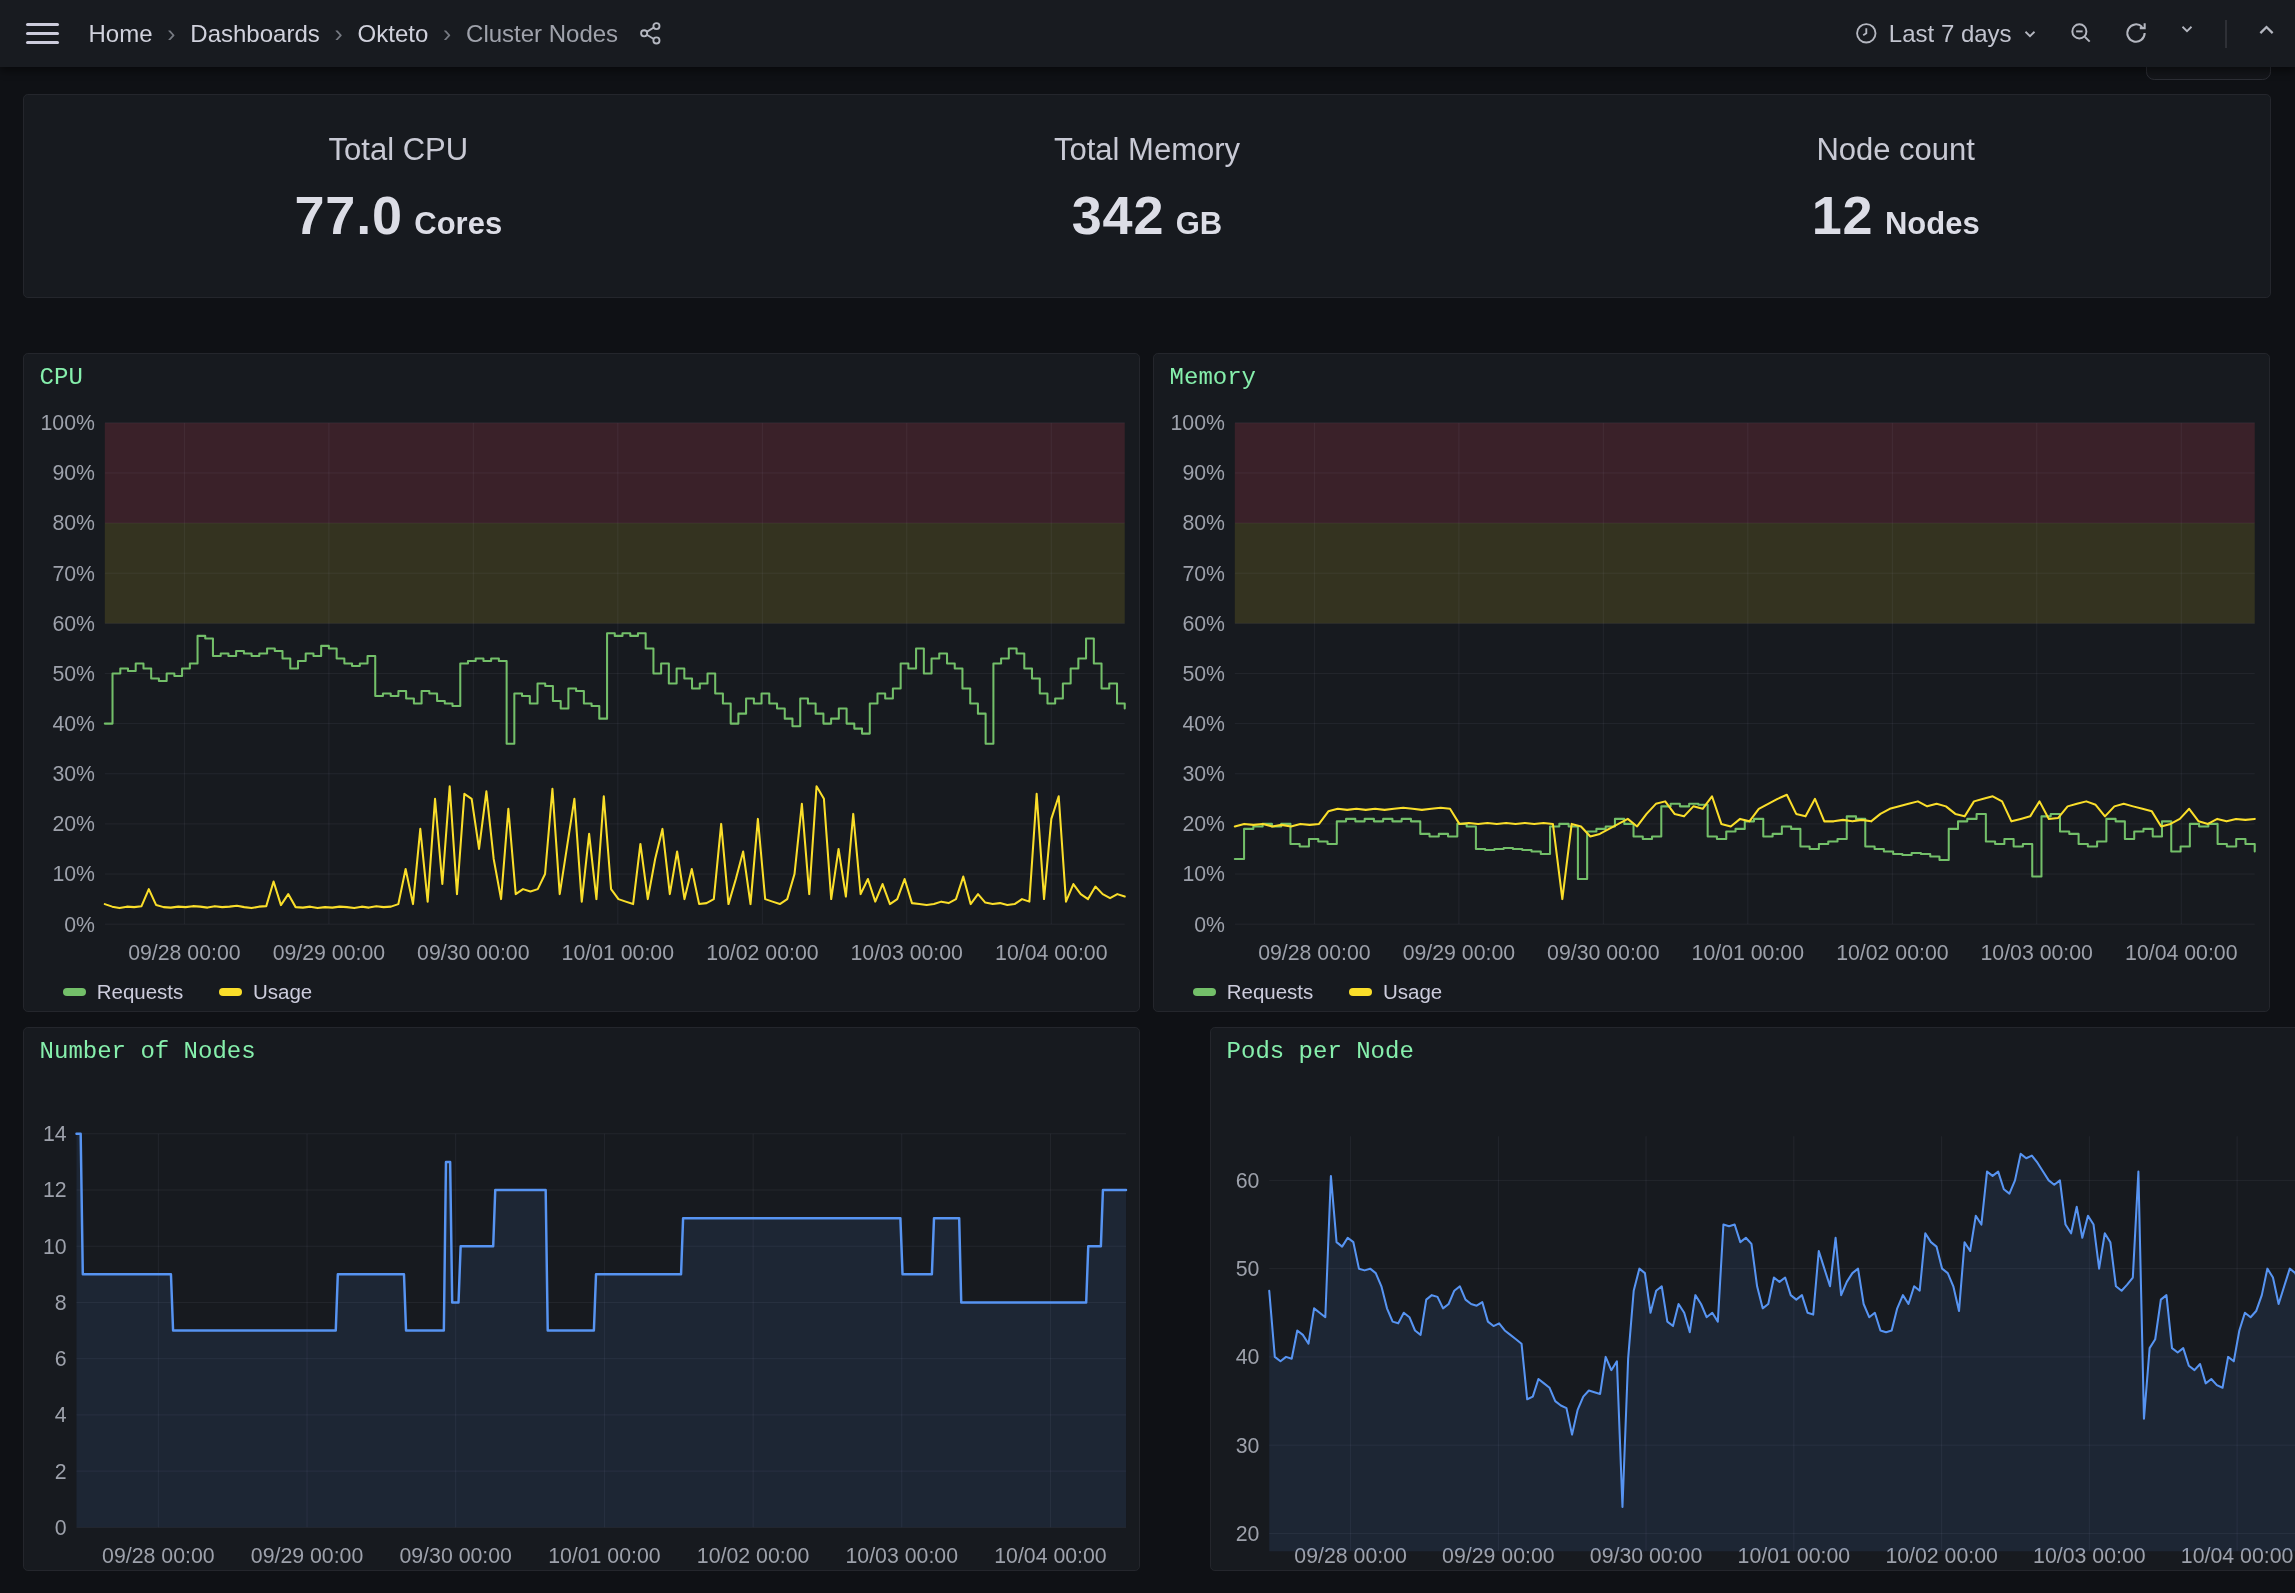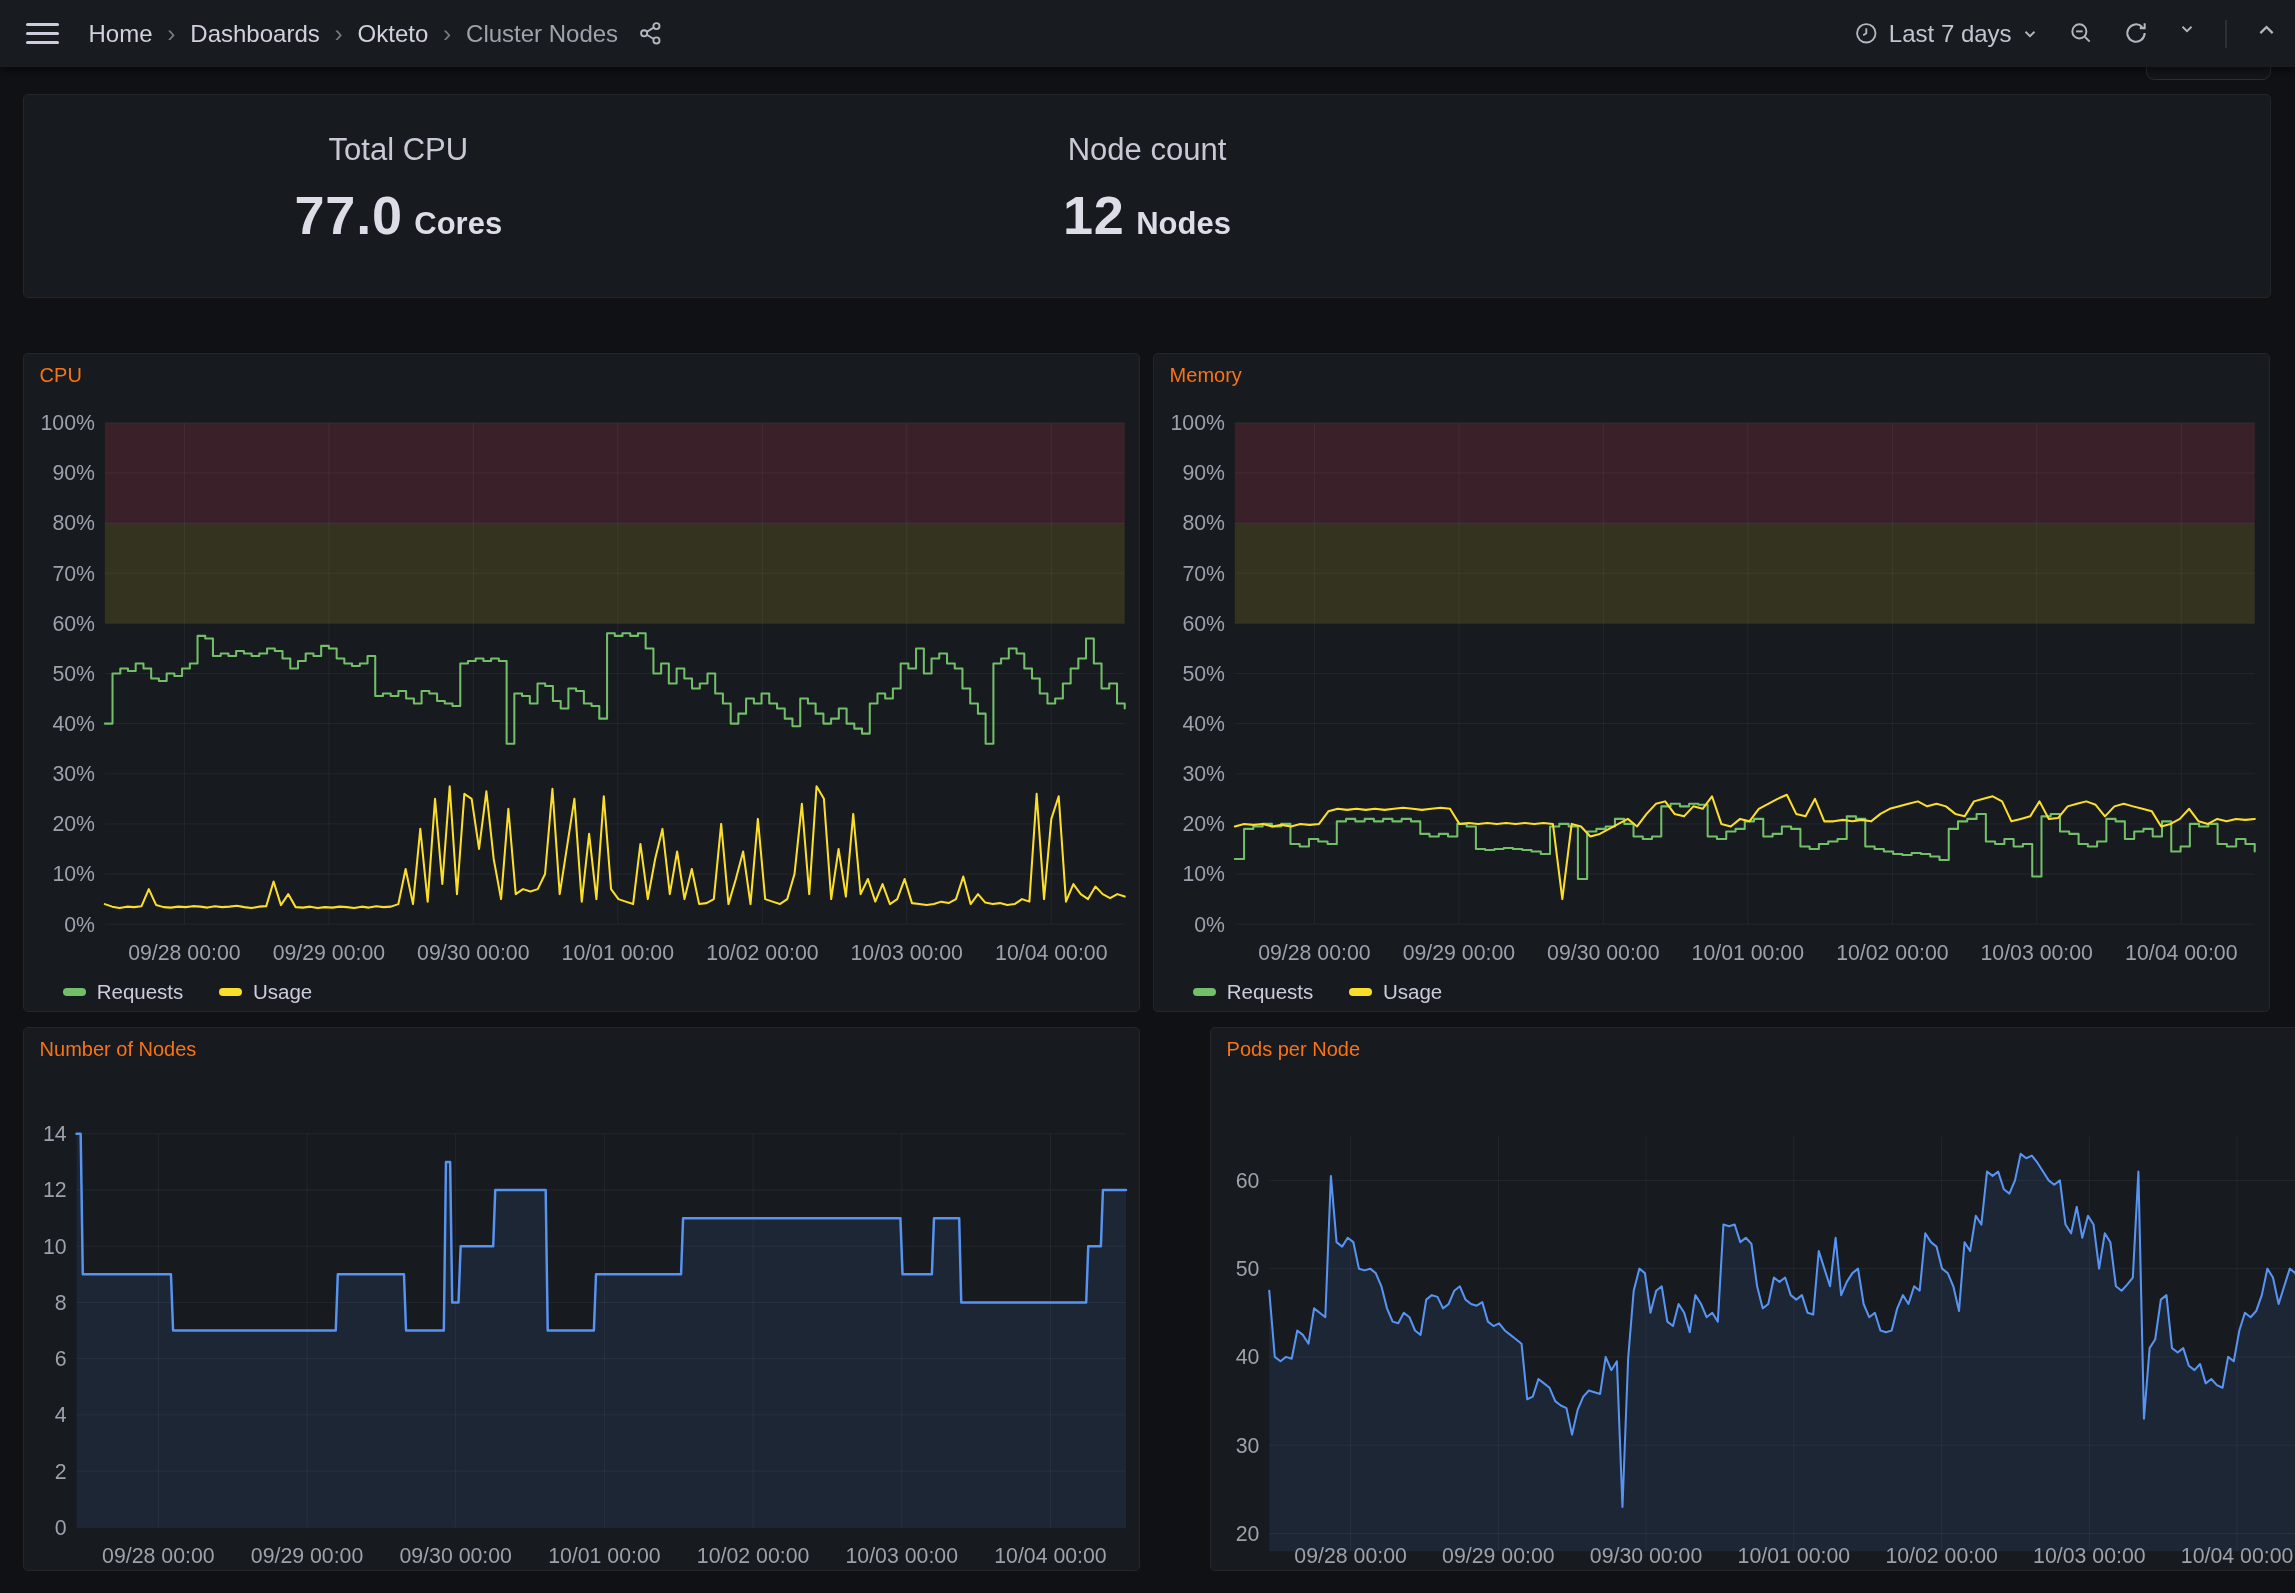--- a/index.html
+++ b/index.html
@@ -15,21 +15,21 @@
   .crumb-sep{color:#767a82;margin:0 14.8px;font-size:24.6px;}
   .share-btn{margin-left:19.7px;display:flex;align-items:center;cursor:pointer;}
   .tb-right{margin-left:auto;display:flex;align-items:flex-start;margin-right:18px;gap:8px;}
   .tb-btn{display:flex;align-items:center;margin-left:21px;cursor:pointer;color:#c2c4cf;}
   .tb-btn svg{display:block;}
   .time-label{font-size:24px;margin-left:9.8px;color:#c2c4cf;}
   .caret{margin-left:9.8px;}
   .tb-divider{width:1.6px;height:28px;background:#2e3036;margin-left:21px;}
   
   .panel{position:absolute;background:#171a1f;border:0.8px solid #24262c;border-radius:4.9px;box-sizing:border-box;}
-  .panel-title{position:absolute;left:15.6px;top:9.8px;font-size:20px;font-weight:500;color:#f97316;cursor:pointer;}
+  .panel-title{position:absolute;left:15.6px;top:9.8px;font-size:24px;font-weight:500;color:#86efac;cursor:pointer;font-family:Liberation Mono, monospace;}
   
   .stat-row{left:23px;top:94px;width:2248px;height:204px;display:grid;grid-template-columns:1fr 1fr 1fr;}
   .stat{display:flex;flex-direction:column;align-items:center;justify-content:center;transform:translateY(-6.6px);}
   .stat-label{font-size:31px;color:#c8c9d4;margin-bottom:16.4px;}
   .stat-valrow{display:flex;align-items:baseline;}
   .stat-value{font-size:54px;font-weight:bold;color:#dcdde6;letter-spacing:0.8px;}
   .stat-unit{font-size:31px;font-weight:bold;color:#dcdde6;margin-left:11.5px;}
   
   .p-cpu{left:23px;top:353px;width:1117px;height:659px;}
   .p-mem{left:1153px;top:353px;width:1117px;height:659px;text-align:right;}
@@ -117,20 +117,27 @@
   </div>
 
   <div class="panel-fragment"></div>
 
   <div class="panel stat-row">
     <div class="stat">
       <div class="stat-label">Total CPU</div>
       <div class="stat-valrow">
         <span class="stat-value">77.0</span>
         <span class="stat-unit">Cores</span>
+      </div>
+    </div>
+    <div class="stat">
+      <div class="stat-label">Total Memory</div>
+      <div class="stat-valrow">
+        <span class="stat-value">342</span>
+        <span class="stat-unit">GB</span>
       </div>
     </div>
     <div class="stat">
       <div class="stat-label">Node count</div>
       <div class="stat-valrow">
         <span class="stat-value">12</span>
         <span class="stat-unit">Nodes</span>
       </div>
     </div>
   </div>

